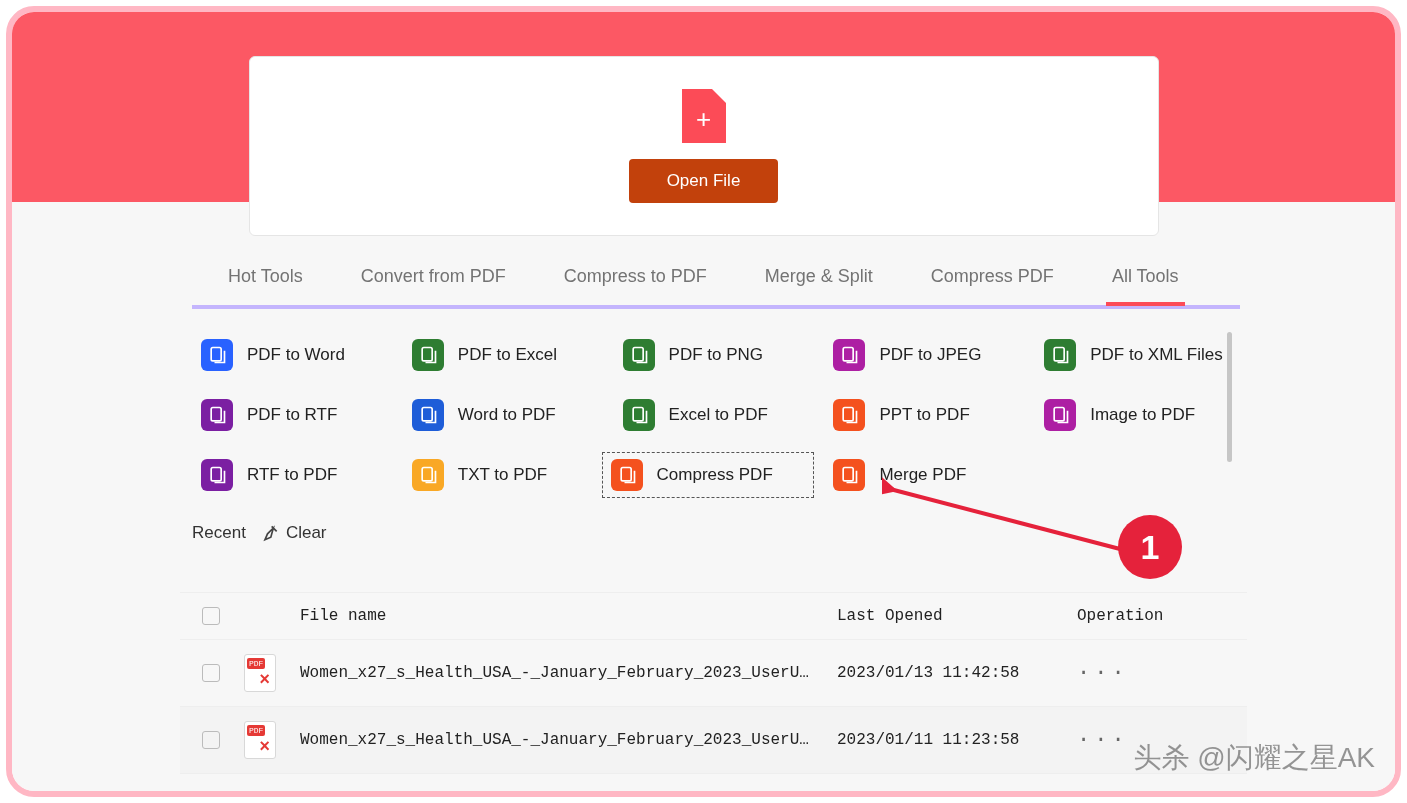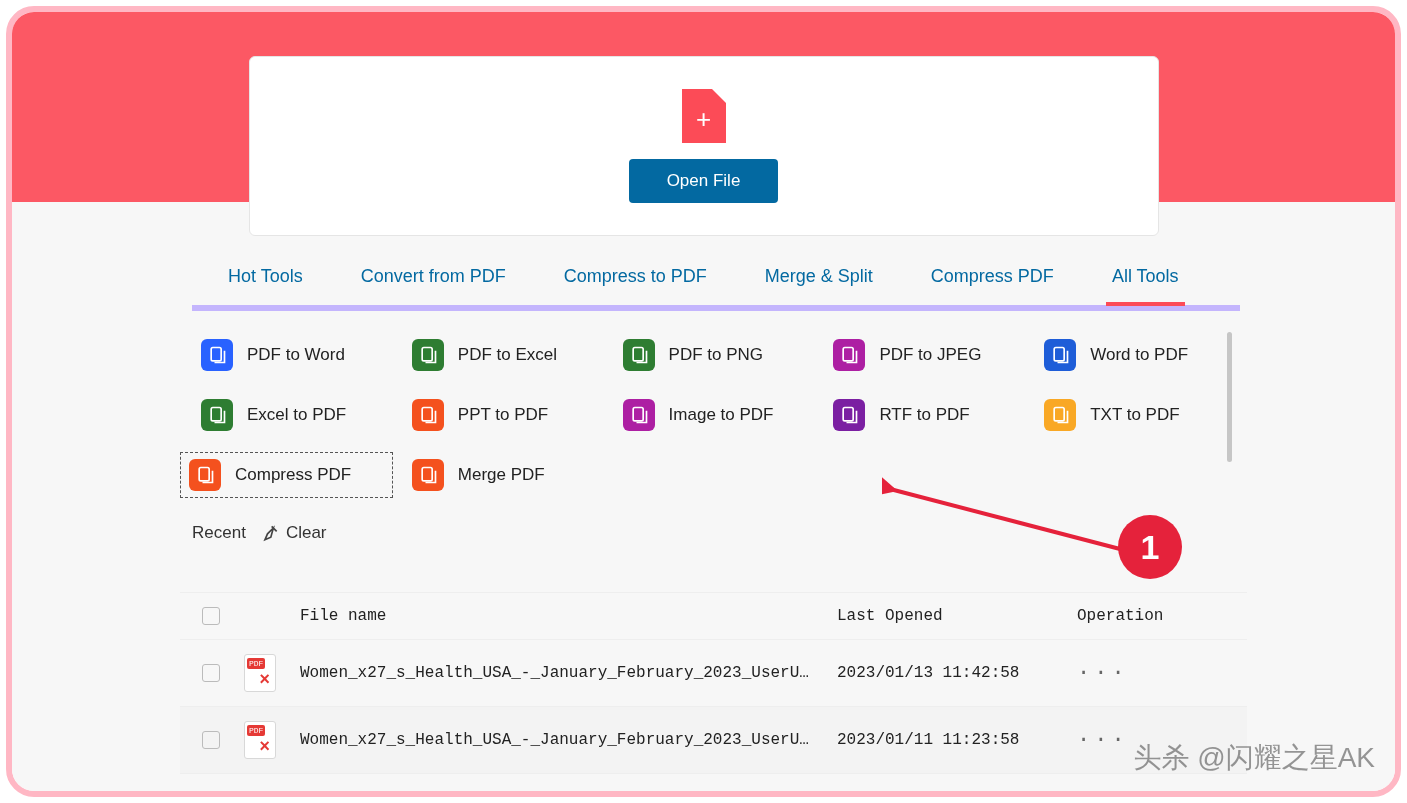--- a/index.html
+++ b/index.html
@@ -73,43 +73,43 @@
   .file-add-plus {
     position:absolute;
     top:50%; left:50%;
     transform:translate(-50%,-40%);
     color:#fff;
     font-size:26px;
     font-weight:300;
     line-height:1;
   }
   .open-btn {
-    background: #0369a1;
+    background: #c2410c;
     color: #fff;
     border: none;
     padding: 12px 38px;
     font-size: 17px;
     border-radius: 4px;
     cursor: pointer;
   }
 
   
   .tabs-wrap {
     position: absolute;
     top: 240px;
     left: 180px;
     right: 155px;
   }
   .tabs {
     display: flex;
     gap: 58px;
-    border-bottom: 6px solid #c4b5fd;
+    border-bottom: 4px solid #c4b5fd;
     padding: 0 36px 0 36px;
     font-size: 18px;
-    color: #0369a1;
+    color: #737373;
   }
   .tab {
     padding: 14px 0 18px;
     cursor: pointer;
     white-space: nowrap;
     position: relative;
   }
   .tab.active::after {
     content:"";
     position:absolute;
@@ -328,20 +328,38 @@
         <span>PDF to PNG</span>
       </div>
       <div class="tool">
         <div class="tool-icon" style="background: rgb(173, 31, 163);">
           <svg viewBox="0 0 24 24" fill="none" stroke="#fff" stroke-width="2">
             <rect x="5" y="3" width="12" height="16" rx="2"></rect>
             <path d="M9 21h12v-14"></path>
           </svg>
         </div>
         <span>PDF to JPEG</span>
+      </div>
+      <div class="tool">
+        <div class="tool-icon" style="background: rgb(46, 125, 50);">
+          <svg viewBox="0 0 24 24" fill="none" stroke="#fff" stroke-width="2">
+            <rect x="5" y="3" width="12" height="16" rx="2"></rect>
+            <path d="M9 21h12v-14"></path>
+          </svg>
+        </div>
+        <span>PDF to XML Files</span>
+      </div>
+      <div class="tool">
+        <div class="tool-icon" style="background: rgb(123, 31, 162);">
+          <svg viewBox="0 0 24 24" fill="none" stroke="#fff" stroke-width="2">
+            <rect x="5" y="3" width="12" height="16" rx="2"></rect>
+            <path d="M9 21h12v-14"></path>
+          </svg>
+        </div>
+        <span>PDF to RTF</span>
       </div>
       <div class="tool">
         <div class="tool-icon" style="background: rgb(30, 93, 216);">
           <svg viewBox="0 0 24 24" fill="none" stroke="#fff" stroke-width="2">
             <rect x="5" y="3" width="12" height="16" rx="2"></rect>
             <path d="M9 21h12v-14"></path>
           </svg>
         </div>
         <span>Word to PDF</span>
       </div>

